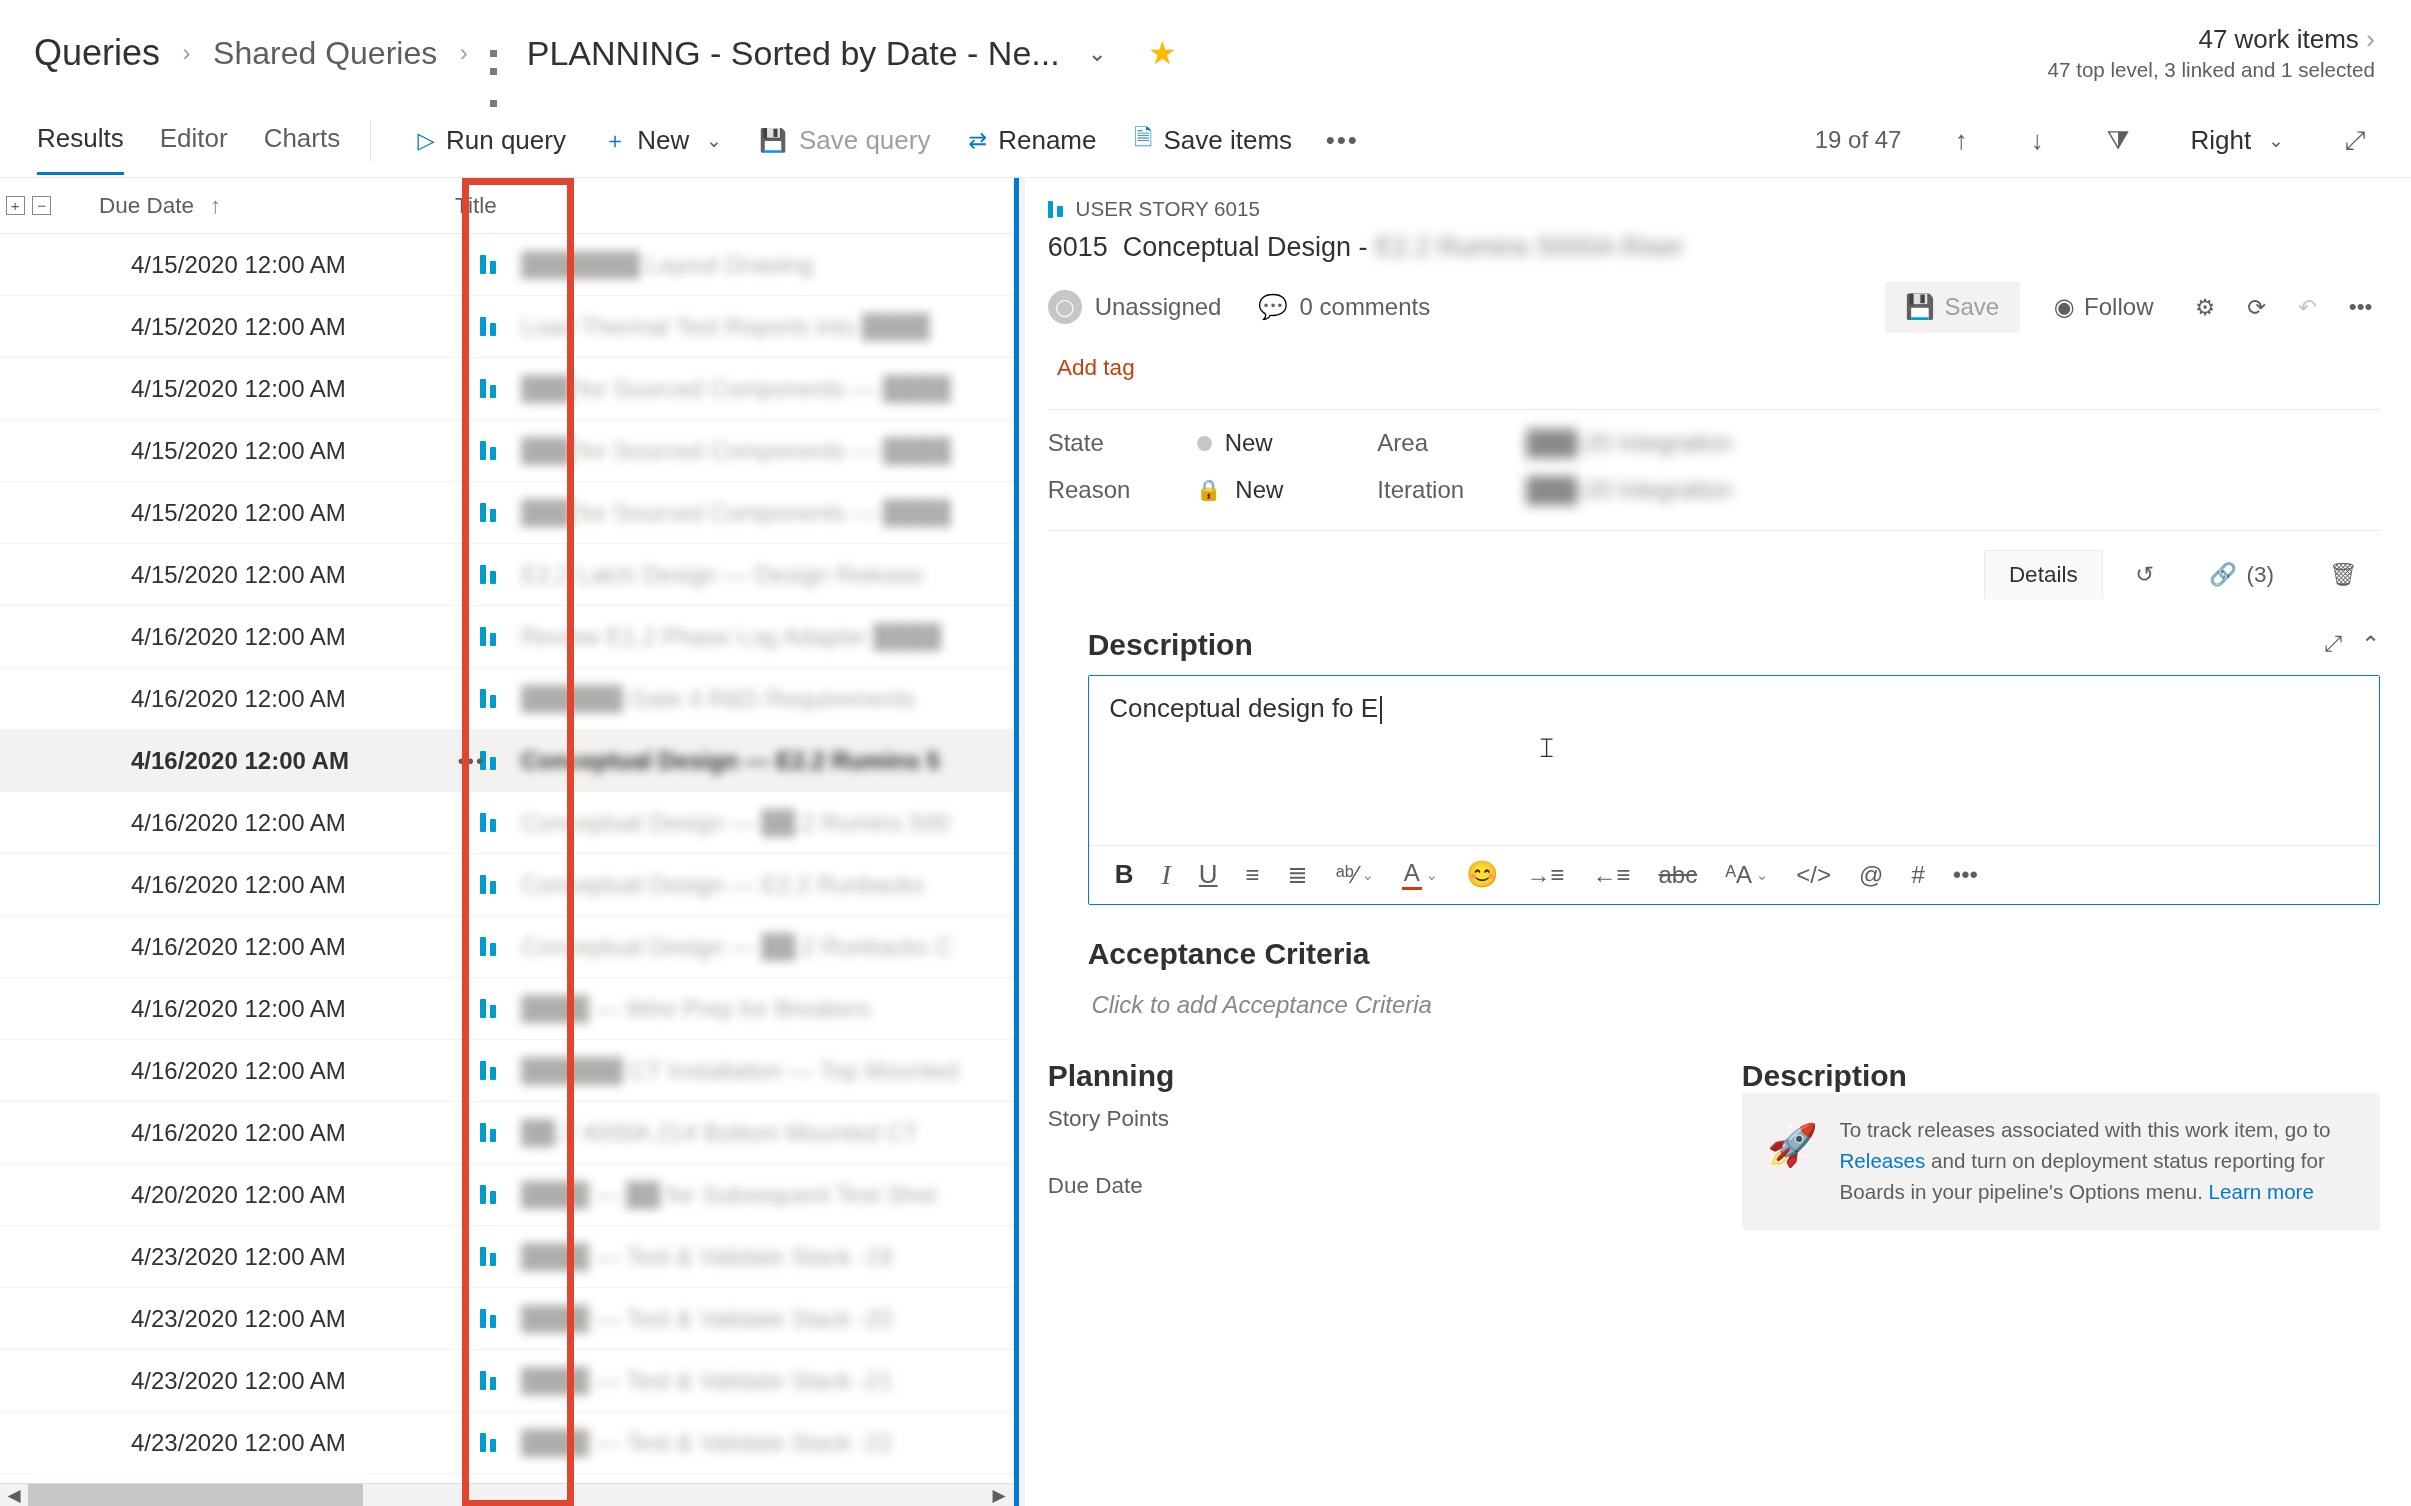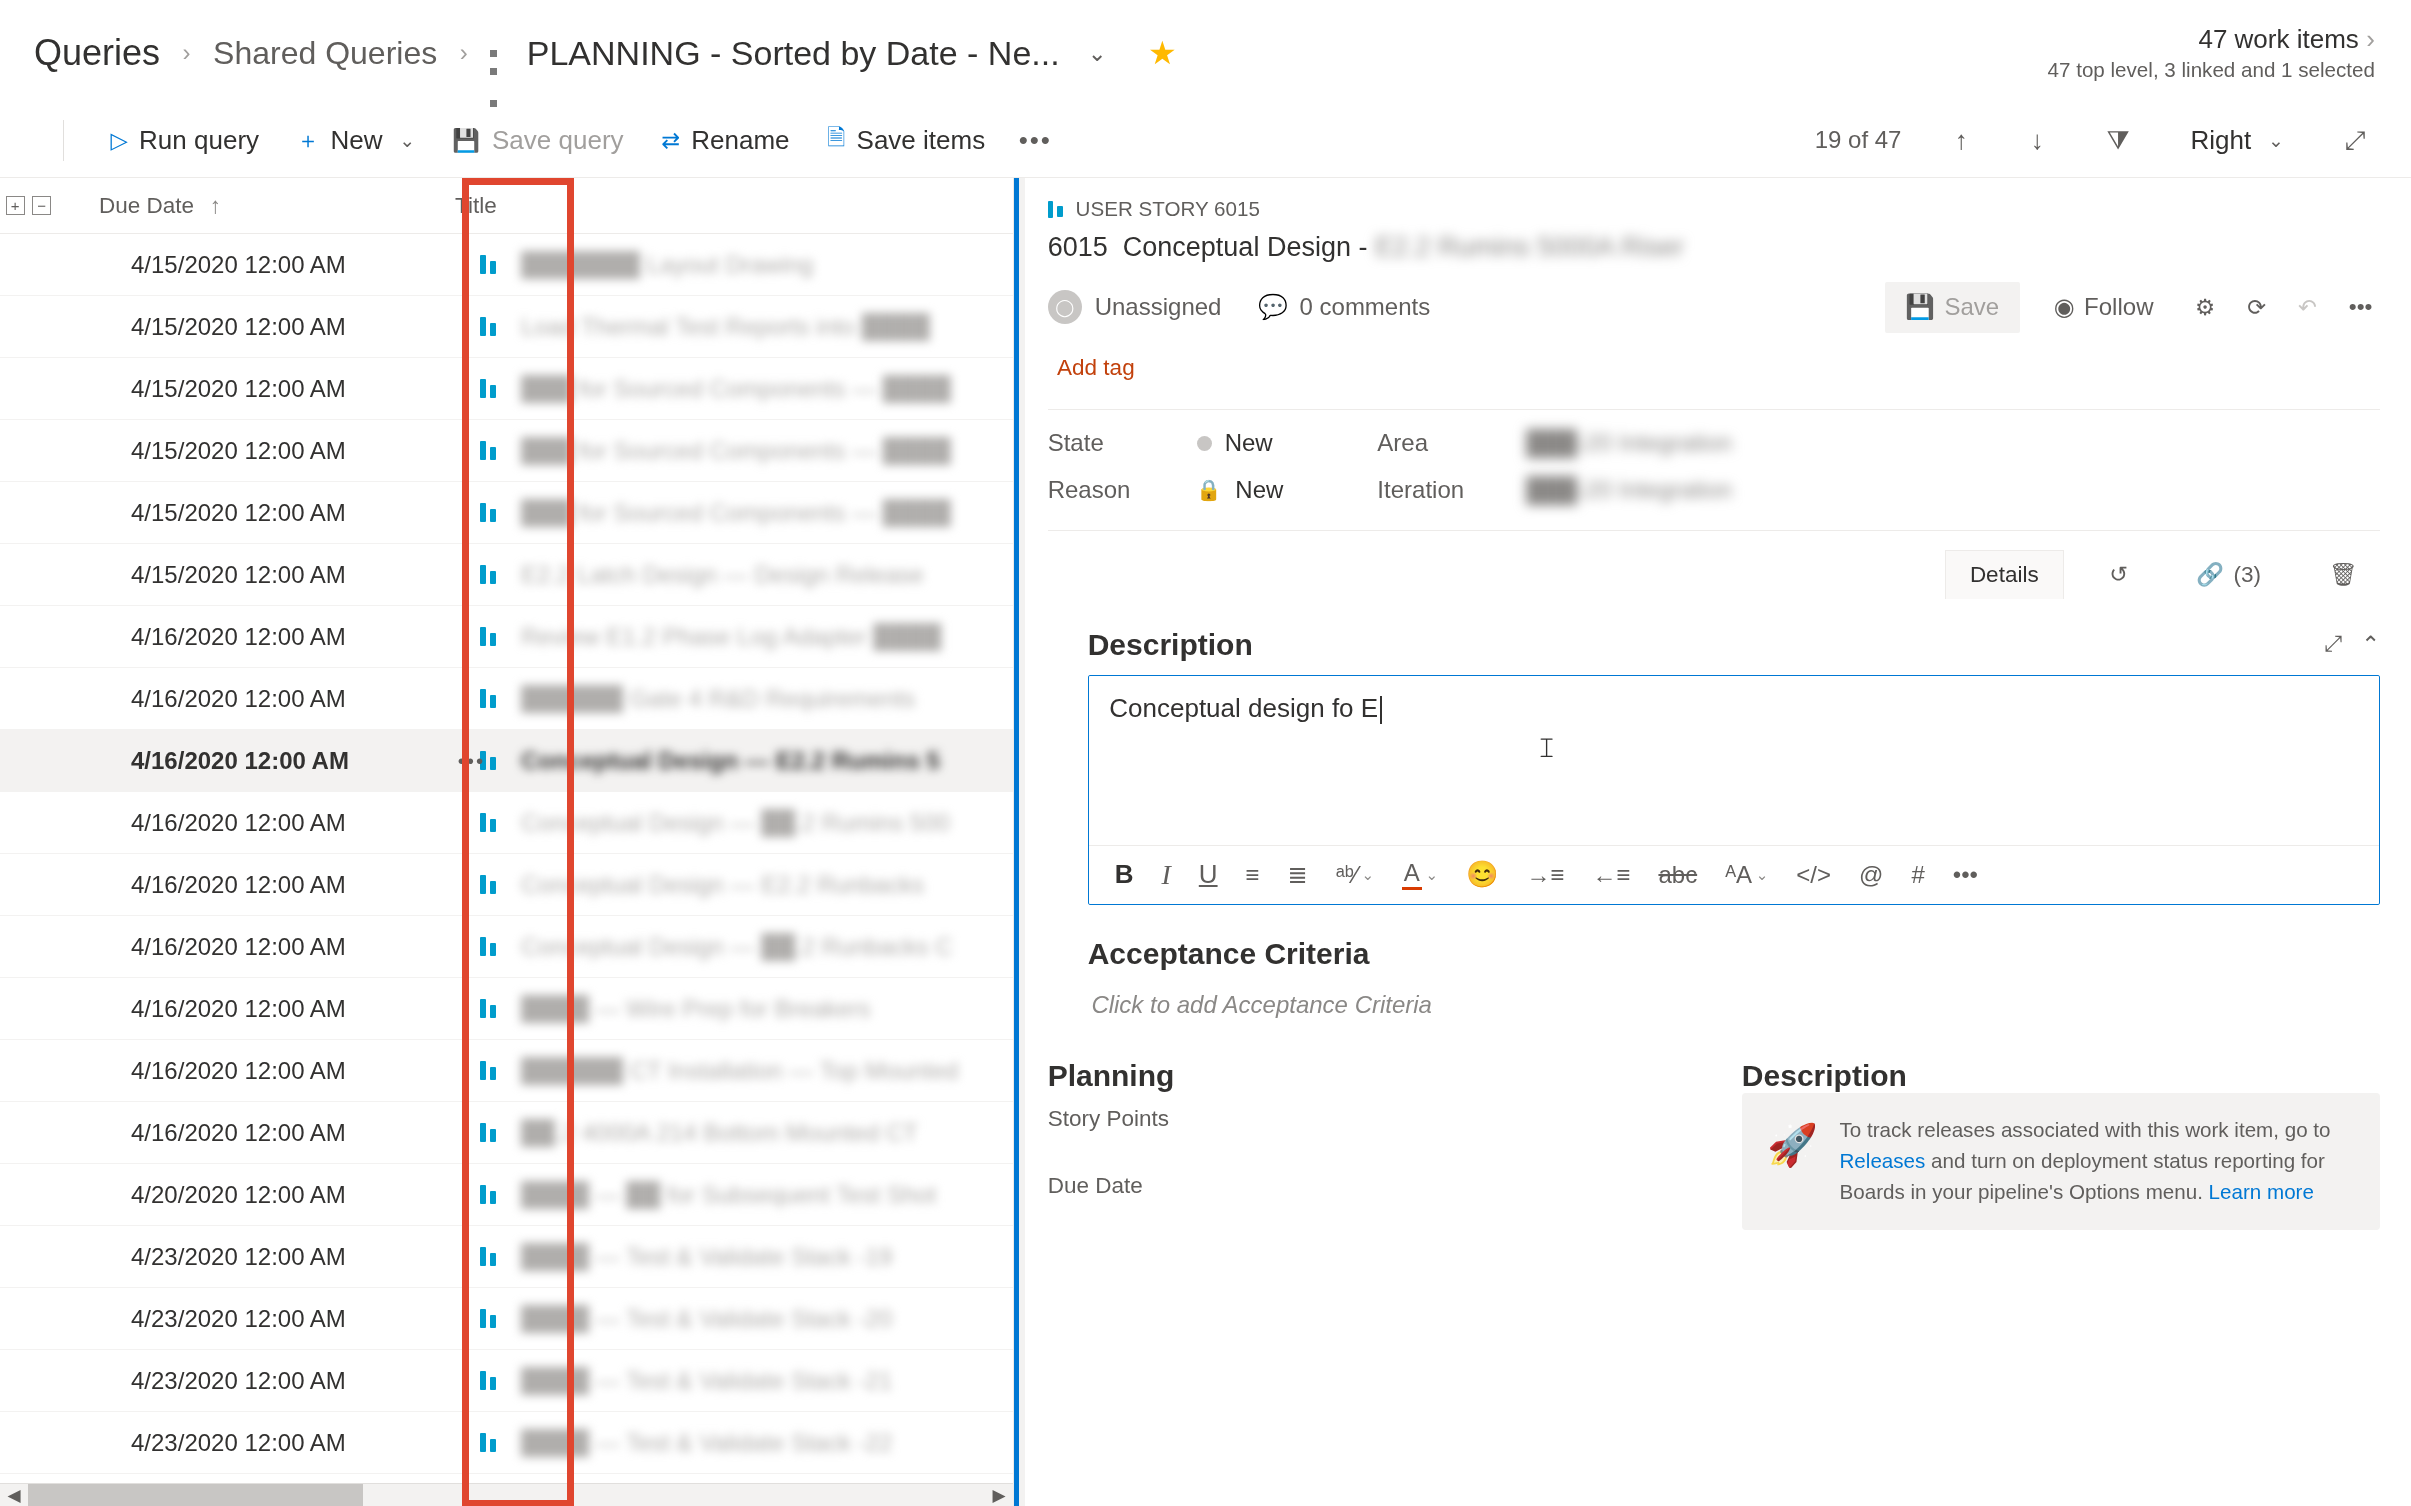--- a/index.html
+++ b/index.html
@@ -131,21 +131,21 @@
 
   .fields { display: flex; gap: 94px; padding: 19px 0 26px; border-top: 0.9px solid #edebe9; border-bottom: 0.9px solid #edebe9; margin-bottom: 7.5px; }
   .fcol { display: flex; flex-direction: column; gap: 19px; }
   .fld { display: flex; align-items: center; gap: 37px; font-size: 24px; }
   .fld .lab { color: #605e5c; width: 112px; }
   .fld .val { color: #323130; display: flex; align-items: center; gap: 13px; }
   .fld .dot { width: 15px; height: 15px; border-radius: 50%; background: #c8c6c4; display: inline-block; }
   .fld .lock { color: #8a8886; font-size: 20.6px; }
   .fld .blurv { filter: blur(5.6px); color: #8a8886; }
 
-  .det-tabs { display: flex; justify-content: flex-end; gap: 23px; padding: 11.2px 0; margin-bottom: 17px; }
+  .det-tabs { display: flex; justify-content: flex-end; gap: 10px; padding: 11.2px 0; margin-bottom: 17px; }
   .det-tab { color: #605e5c; font-size: 22.5px; padding: 11.2px 22.5px; cursor: pointer; display: inline-flex; align-items: center; gap: 9.4px; }
   .det-tab.active { background: #faf9f8; color: #323130; border-bottom: 1.9px solid #0078d4; border: 0.9px solid #edebe9; border-bottom: none; padding: 11.2px 24px; }
 
   .section { margin-bottom: 32px; padding-left: 40px; }
   .sec-head { display: flex; align-items: center; justify-content: space-between; margin-bottom: 13px; }
   .sec-title { font-size: 30px; font-weight: 600; color: #323130; }
   .sec-tools { display: flex; gap: 19px; color: #605e5c; font-size: 22.5px; }
   .desc-box { border: 1.9px solid #0078d4; border-radius: 1.9px; }
   .desc-text { padding: 17px 20.6px 103px; font-size: 26px; color: #323130; min-height: 169px; position: relative; }
   .desc-text .cursor { display: inline-block; width: 1.9px; height: 28px; background: #323130; vertical-align: middle; margin-left: 1.9px; }
@@ -190,20 +190,25 @@
     <span class="dd">⌄</span>
     <span class="star">★</span>
   </div>
   <div class="stats">
     <div class="top"><span>47 work items</span><span class="chev2">›</span></div>
     <div>47 top level, 3 linked and 1 selected</div>
   </div>
 </div>
 
 <div class="toolbar">
+  <div class="tabs">
+    <div class="tab active">Results</div>
+    <div class="tab">Editor</div>
+    <div class="tab">Charts</div>
+  </div>
   <div class="divider"></div>
   <div class="tbtn">
     <span class="ico">▷</span>
     <span>Run query</span>
   </div>
   <div class="tbtn">
     <span class="ico">＋</span>
     <span>New</span>
     <span class="dd">⌄</span>
   </div>

